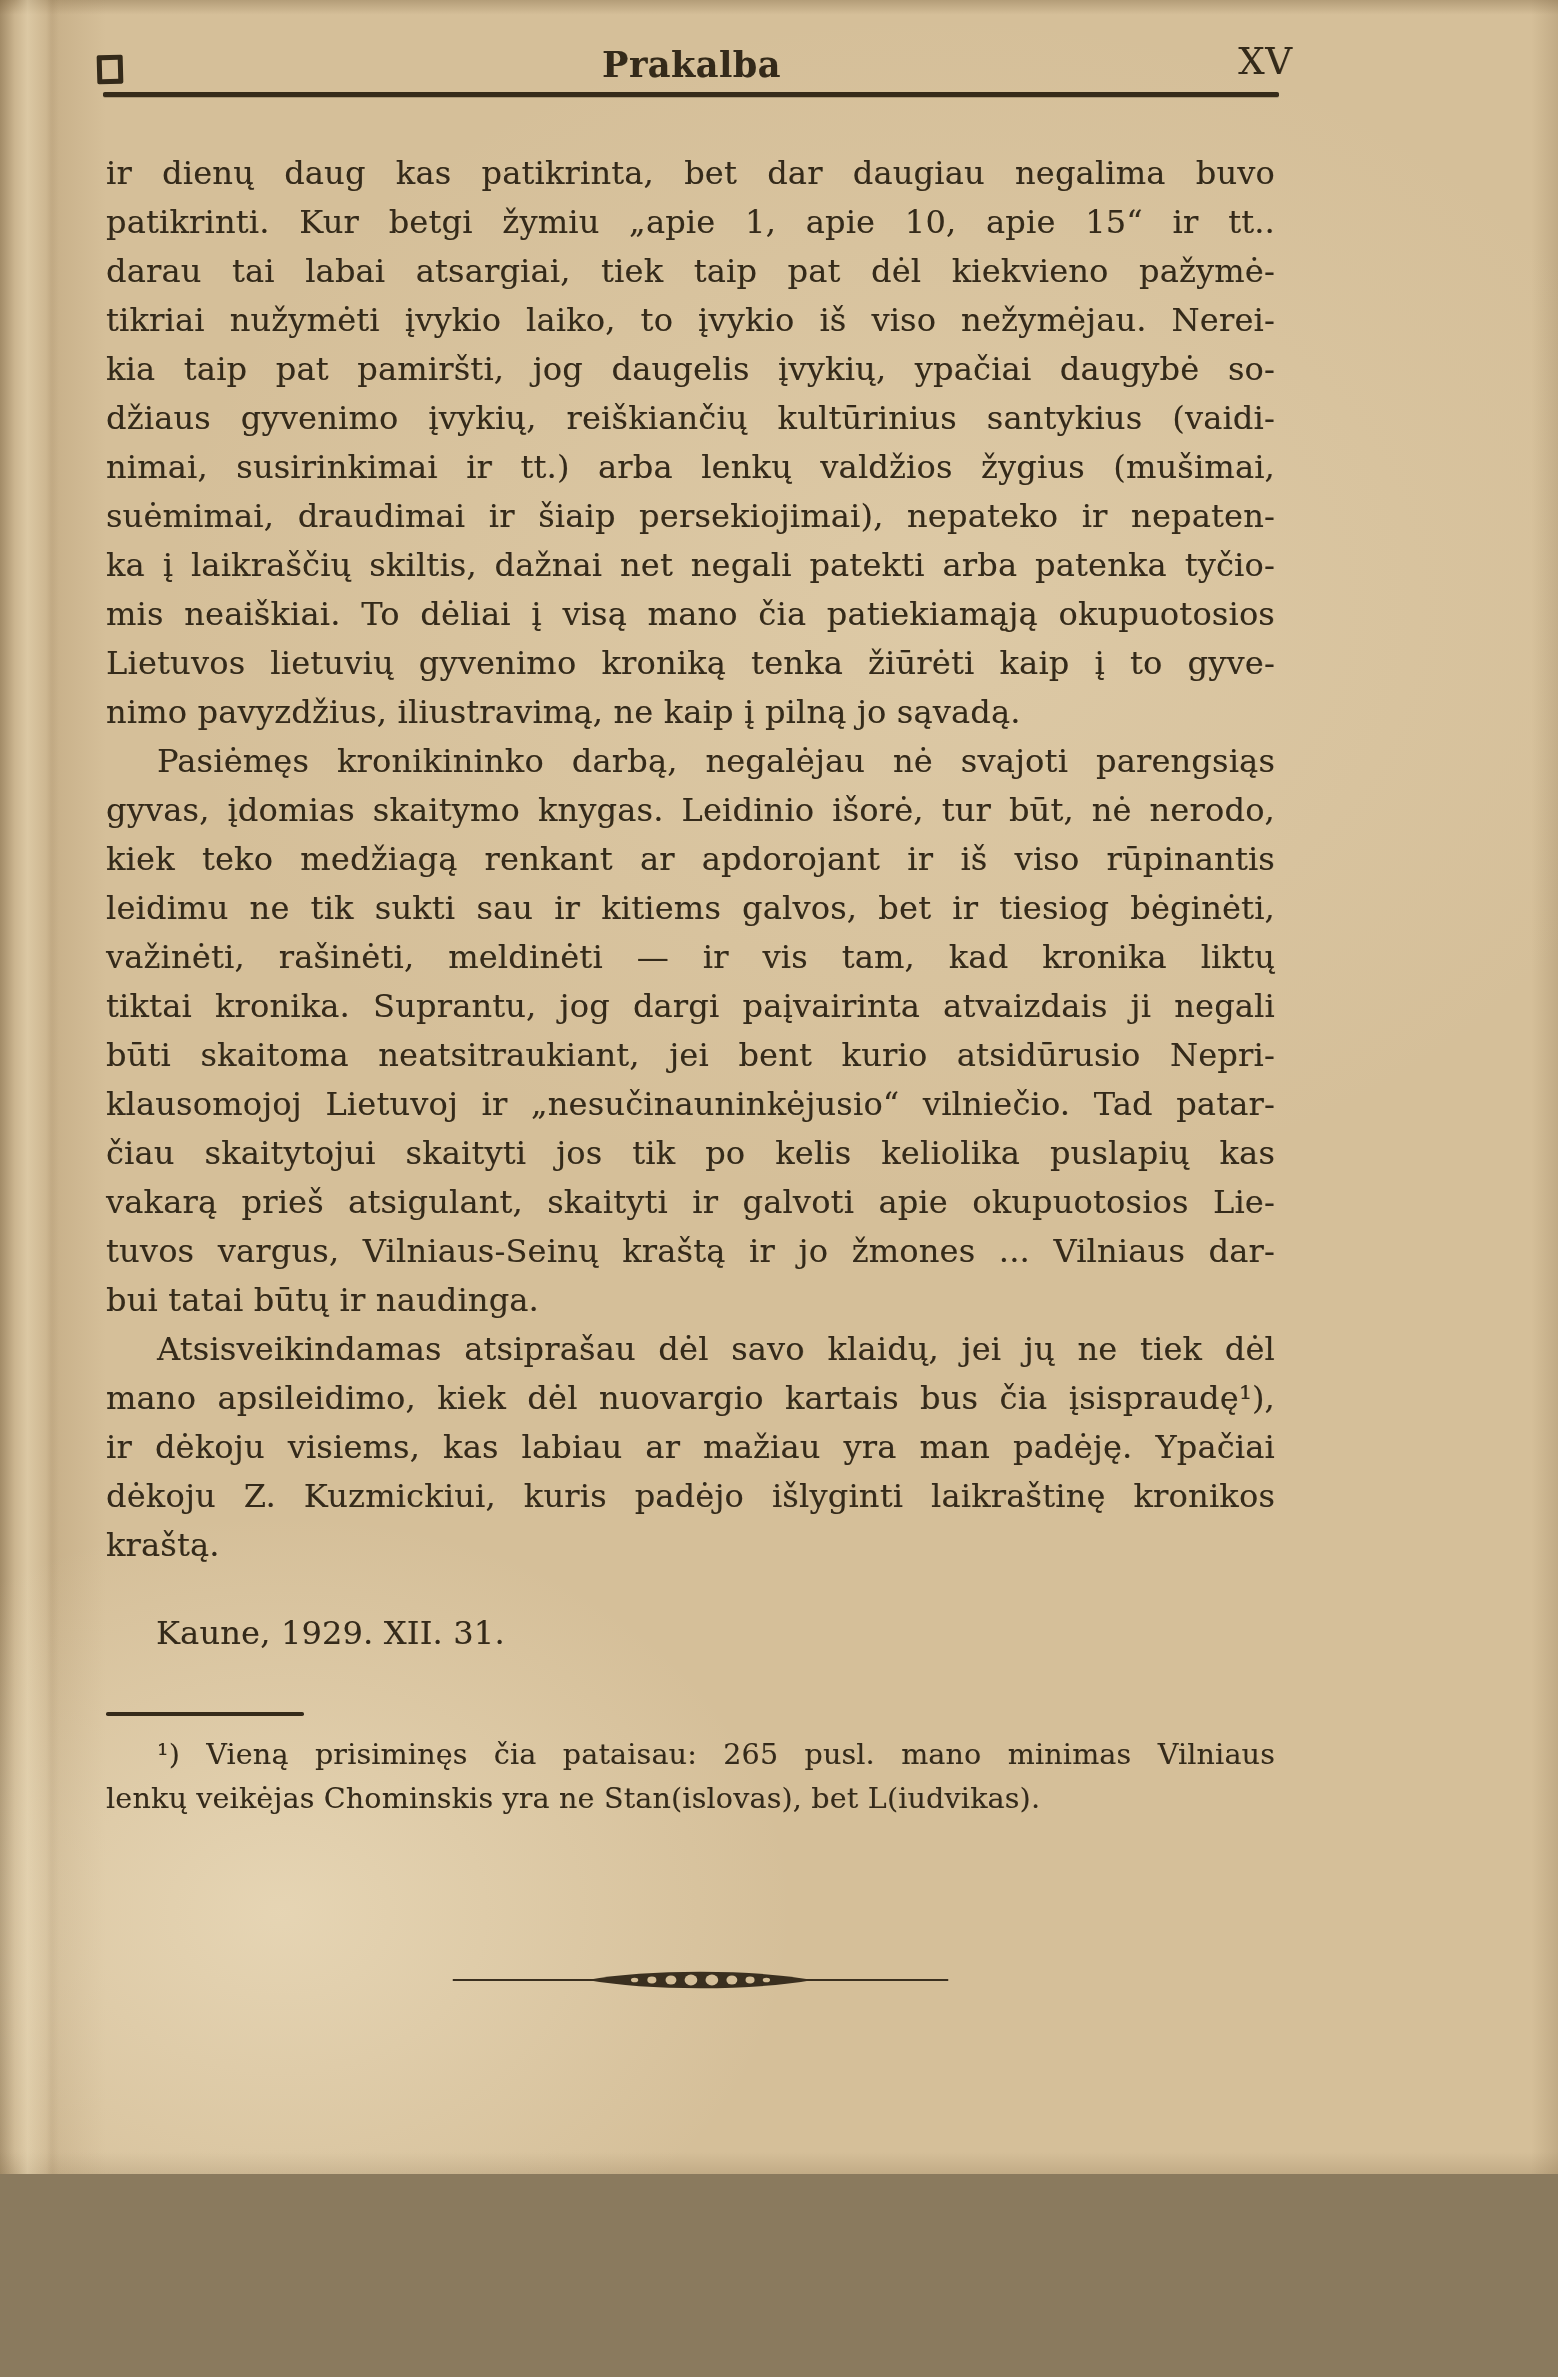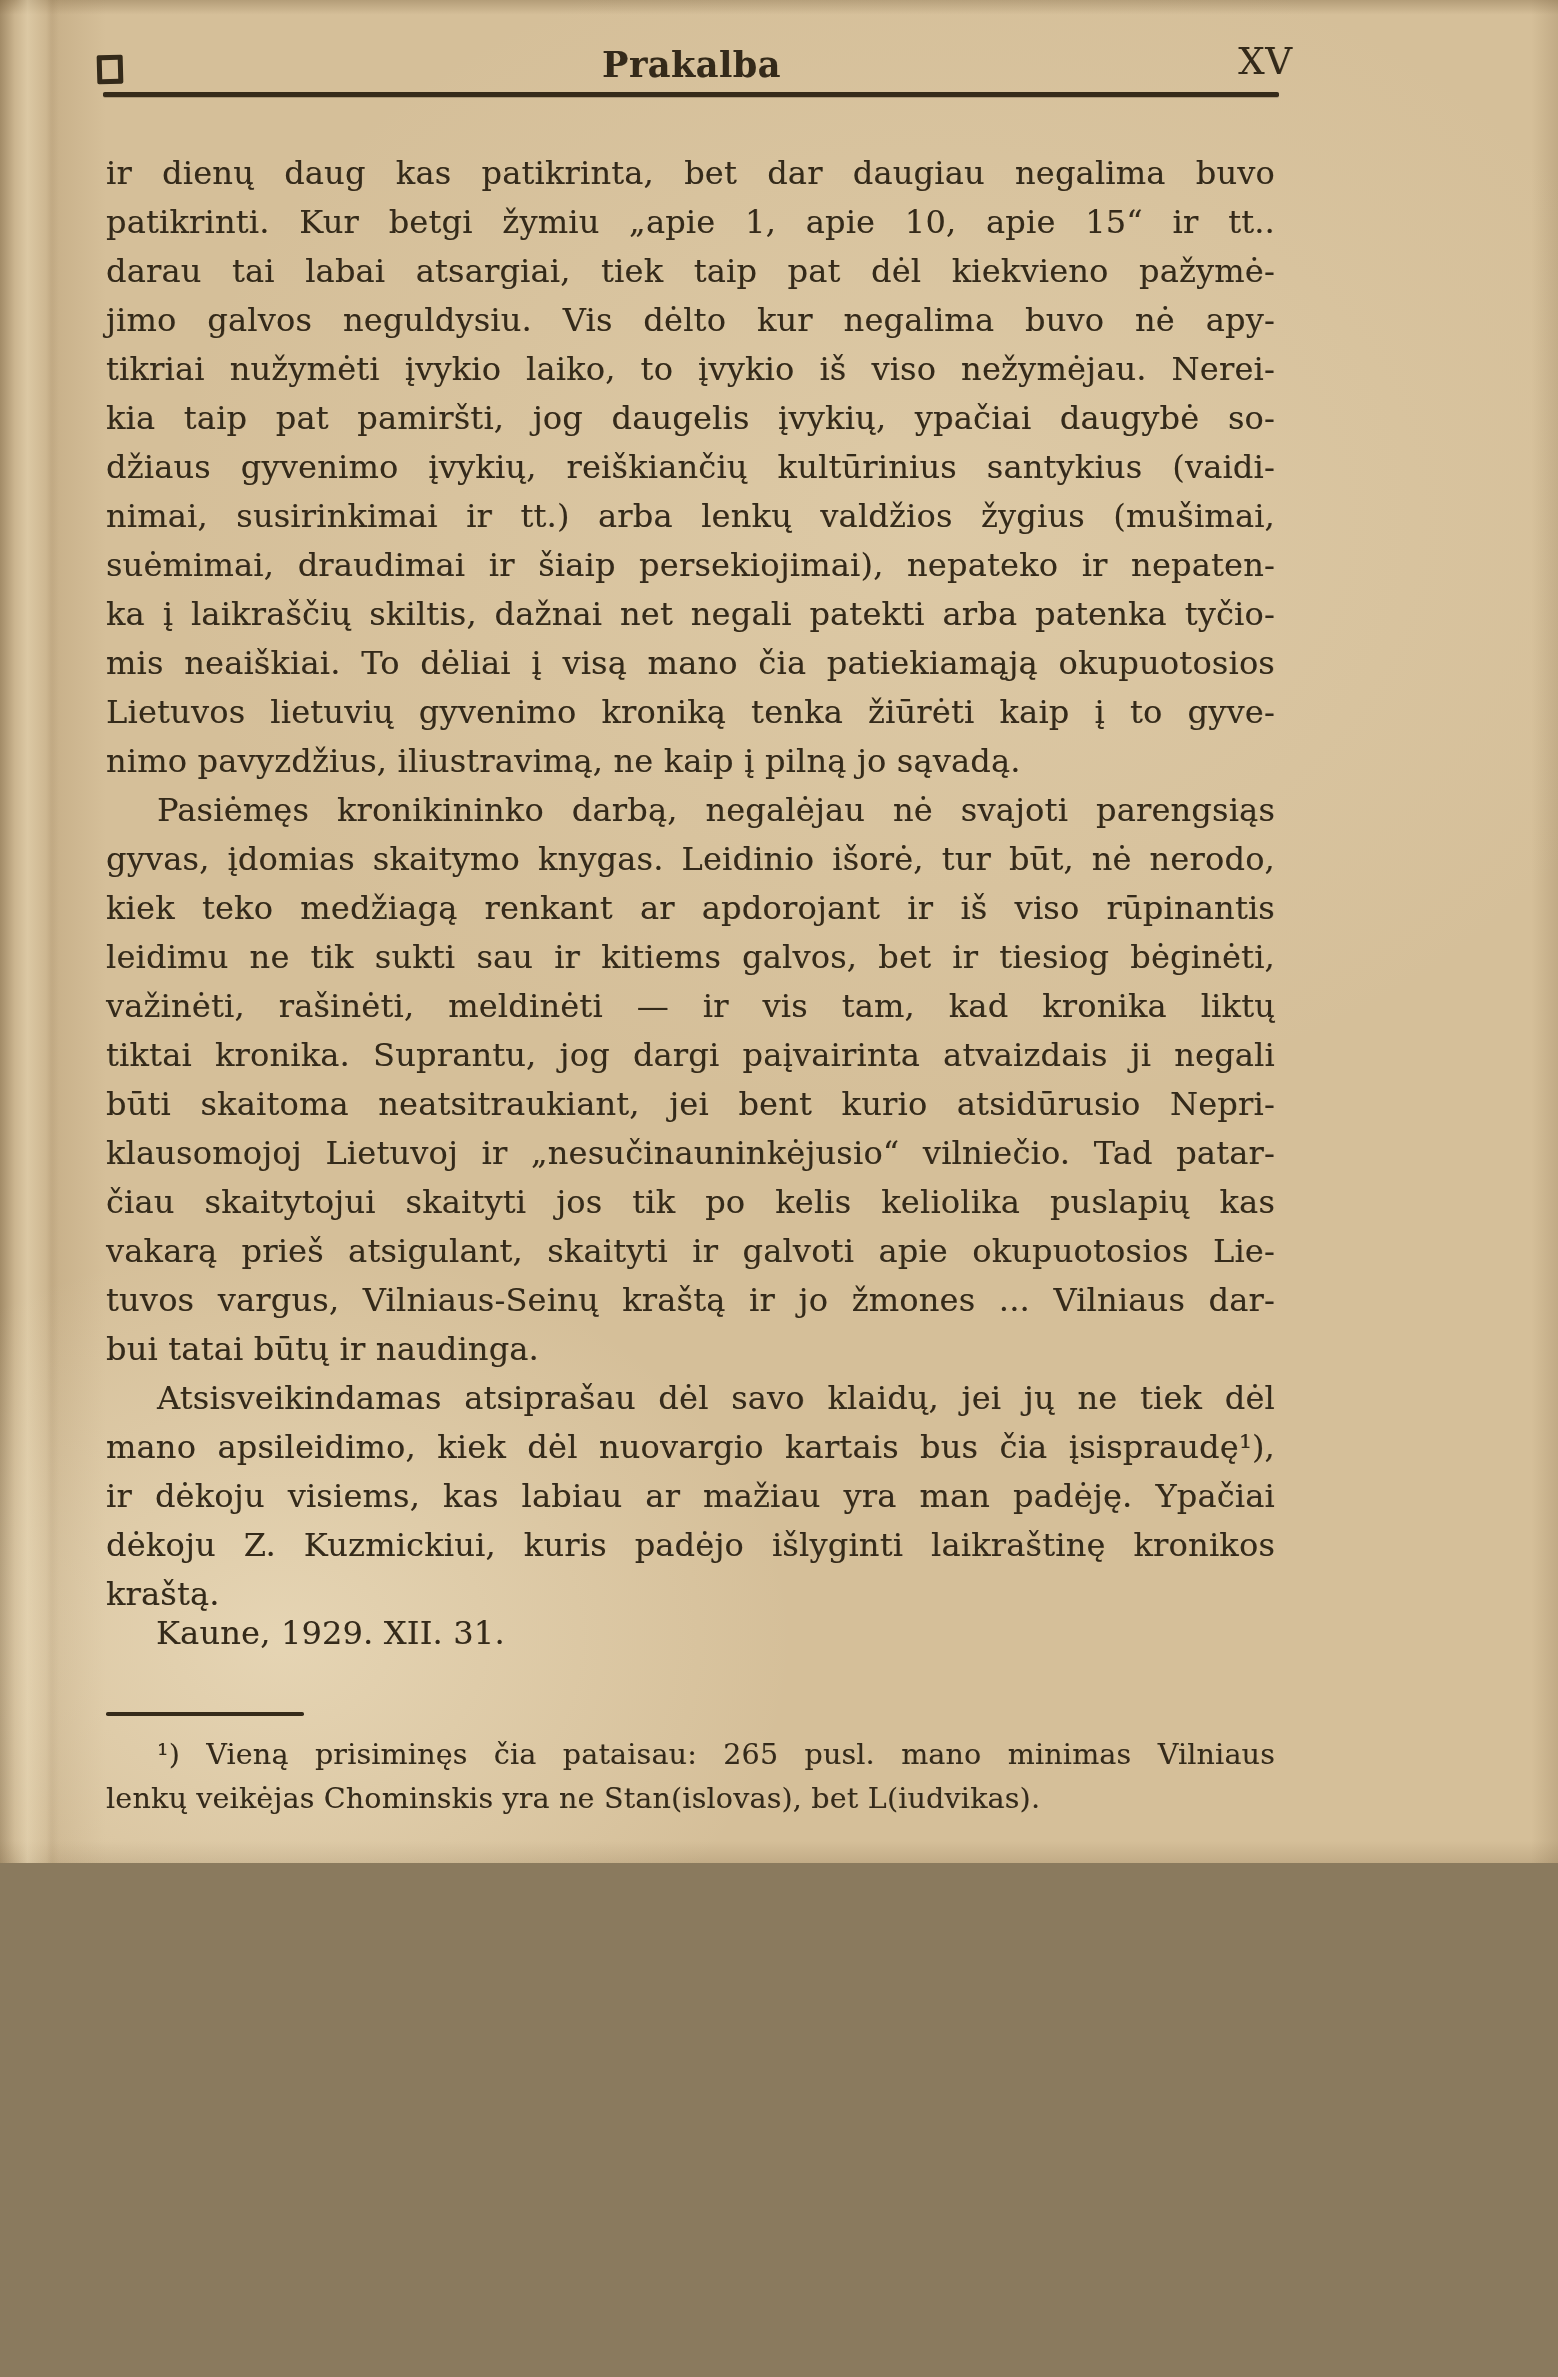--- a/index.html
+++ b/index.html
@@ -1,18 +1,18 @@
 <!DOCTYPE html>
 <html style="--paper: #d5bf99; --ink: #342a1a; --rule: #362b1a;font-size:14.7px"><head>
 <meta charset="utf-8">
 <style>
   html,body{margin:0;padding:0;background:#8a7a5e;}
   .page{
     position:relative;
-    width:1559px;height:1863px;
+    width:1559px;height:2174px;
     margin:0 auto;
     overflow:hidden;
     font-family:"DejaVu Serif","Liberation Serif",serif;
     color:var(--ink,#342a1a);
     background:
       radial-gradient(827px 643px at 18% 88%, rgba(246,234,206,0.50), rgba(246,234,206,0) 62%),
       radial-gradient(1194px 919px at 60% 28%, rgba(236,221,190,0.35), rgba(236,221,190,0) 65%),
       linear-gradient(90deg, rgba(112,88,54,0.50) 0px, rgba(112,88,54,0.10) 14.7px, rgba(226,209,174,0.50) 27.6px, rgba(165,138,98,0.28) 53px, rgba(213,191,153,0) 106px),
       linear-gradient(90deg, rgba(0,0,0,0) 46px, rgba(110,85,55,0.10) 51px, rgba(0,0,0,0) 59px),
       linear-gradient(180deg, rgba(118,94,60,0.35) 0px, rgba(118,94,60,0) 14.7px),
@@ -90,21 +90,20 @@
 
   <div class="header-pagenum">XV</div>
 
   <div class="header-rule"></div>
 
   <main class="bodytext" id="paragraphs">
       <div>
         <div class="line">ir dienų daug kas patikrinta, bet dar daugiau negalima buvo</div>
         <div class="line">patikrinti. Kur betgi žymiu „apie 1, apie 10, apie 15“ ir tt..</div>
         <div class="line">darau tai labai atsargiai, tiek taip pat dėl kiekvieno pažymė-</div>
-        <div class="line">jimo galvos neguldysiu. Vis dėlto kur negalima buvo nė apy-</div>
         <div class="line">tikriai nužymėti įvykio laiko, to įvykio iš viso nežymėjau. Nerei-</div>
         <div class="line">kia taip pat pamiršti, jog daugelis įvykių, ypačiai daugybė so-</div>
         <div class="line">džiaus gyvenimo įvykių, reiškiančių kultūrinius santykius (vaidi-</div>
         <div class="line">nimai, susirinkimai ir tt.) arba lenkų valdžios žygius (mušimai,</div>
         <div class="line">suėmimai, draudimai ir šiaip persekiojimai), nepateko ir nepaten-</div>
         <div class="line">ka į laikraščių skiltis, dažnai net negali patekti arba patenka tyčio-</div>
         <div class="line">mis neaiškiai. To dėliai į visą mano čia patiekiamąją okupuotosios</div>
         <div class="line">Lietuvos lietuvių gyvenimo kroniką tenka žiūrėti kaip į to gyve-</div>
         <div class="line lastline">nimo pavyzdžius, iliustravimą, ne kaip į pilną jo sąvadą.</div>
       </div>

